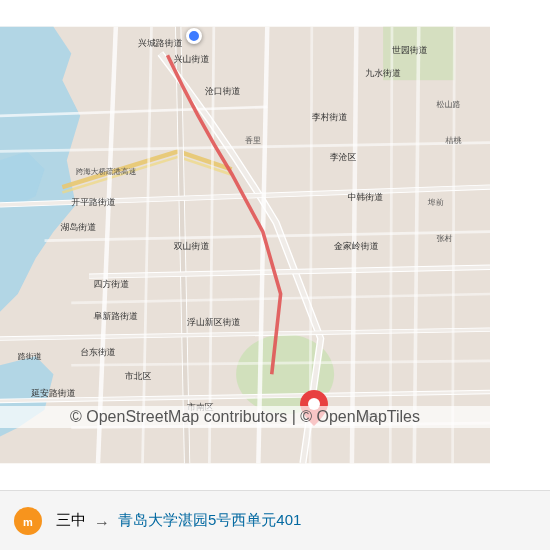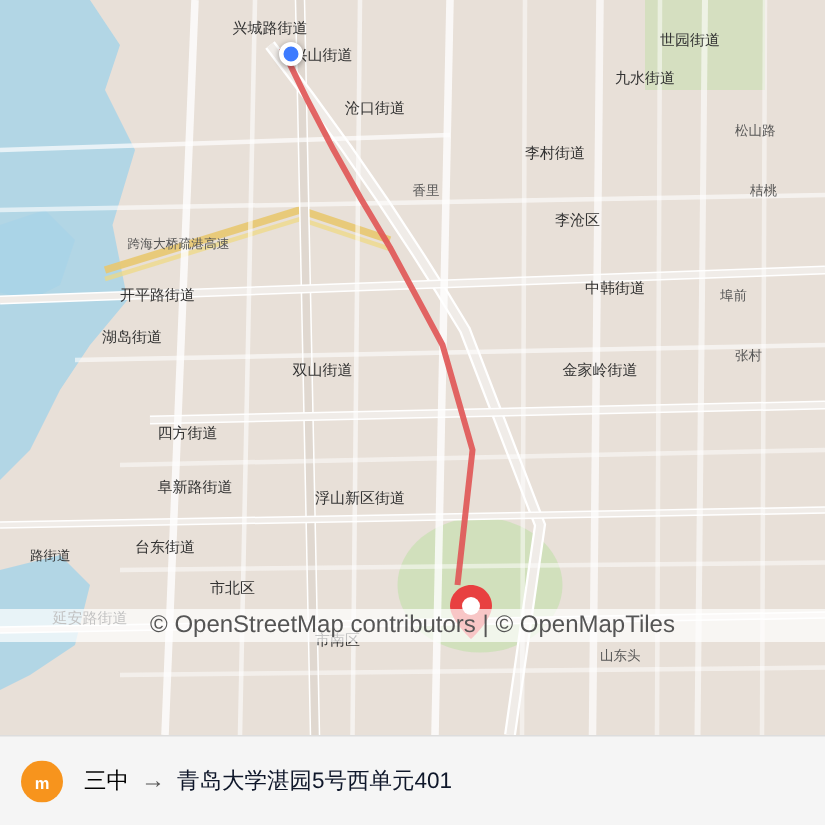--- a/index.html
+++ b/index.html
@@ -1,19 +1,19 @@
 <!DOCTYPE html>
 <html><head>
   <meta charset="utf-8">
   <style>
     * { margin: 0; padding: 0; box-sizing: border-box; }
     body { width: 550px; height: 550px; overflow: hidden; font-family: 'Arial', sans-serif; }
     
     #map-container {
-      width: 550px;
+      width: 490px;
       height: 490px;
       position: relative;
       overflow: hidden;
     }
 
     #map-svg {
       width: 100%;
       height: 100%;
     }
 
@@ -52,21 +52,21 @@
     }
 
     #arrow-icon {
       font-size: 16px;
       color: #555;
       margin: 0 10px;
     }
 
     #route-to {
       font-size: 15px;
-      color: #0f172a;
+      color: #0369a1;
       font-weight: 500;
     }
 
     #attribution {
       position: absolute;
       bottom: 62px;
       left: 0;
       right: 0;
       text-align: center;
       font-size: 16px;

